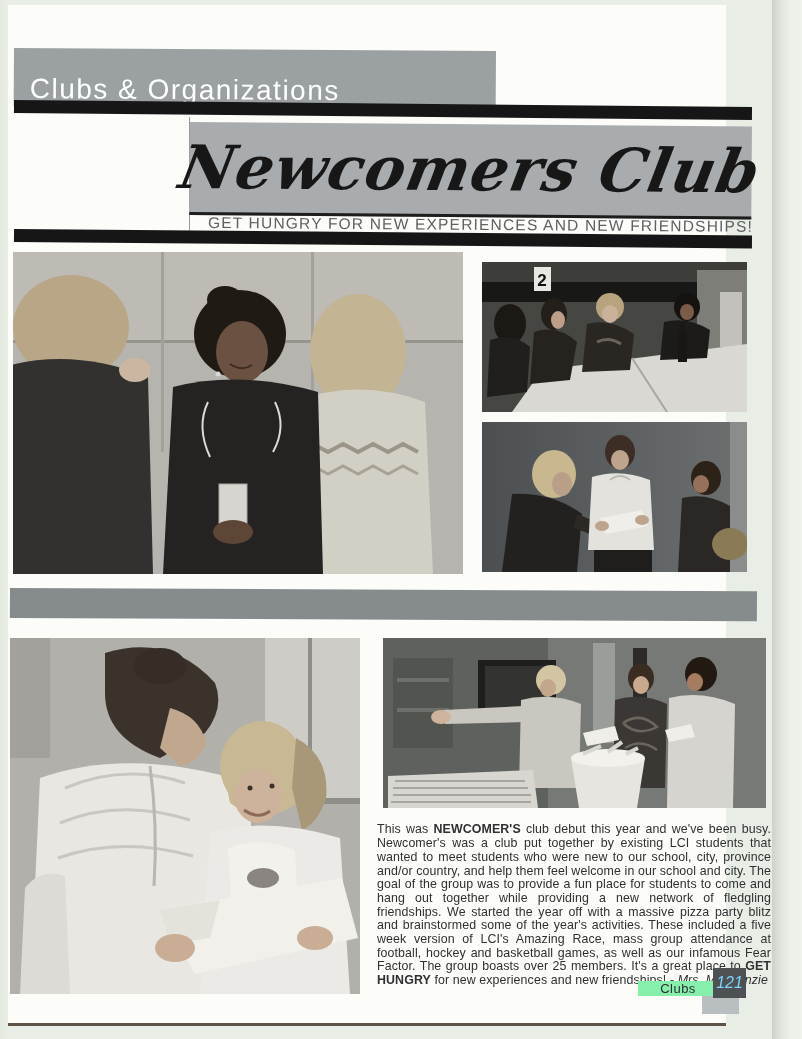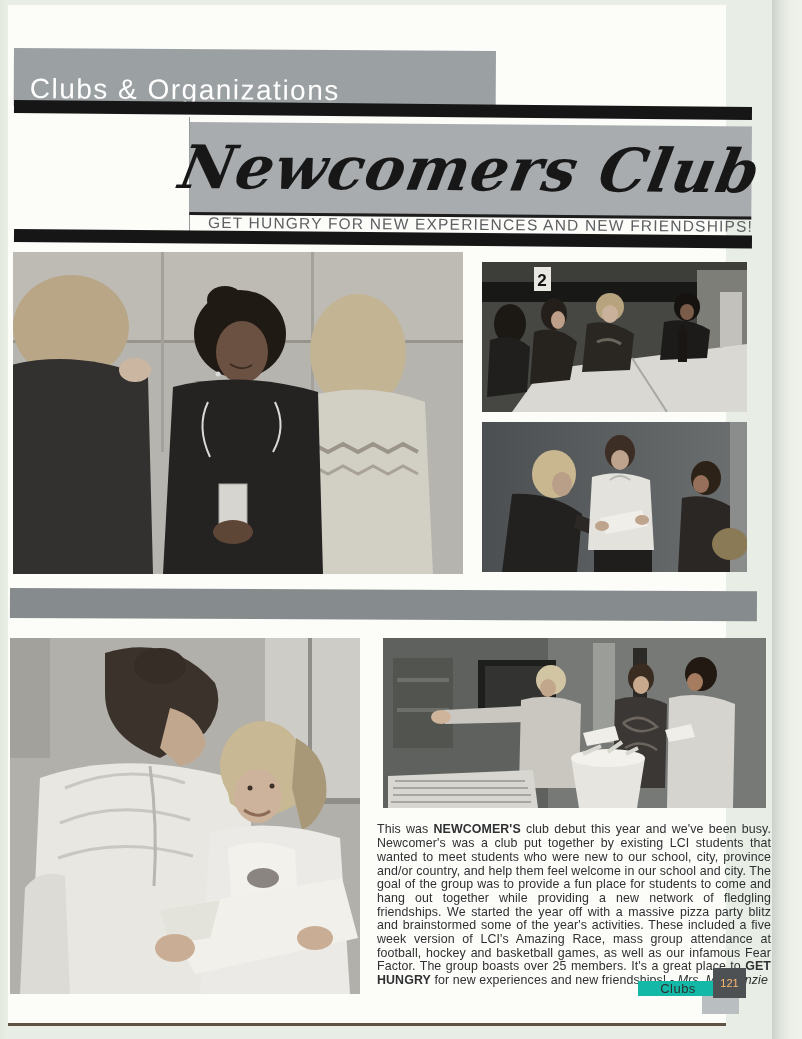--- a/index.html
+++ b/index.html
@@ -74,34 +74,34 @@
   .article{
     position:absolute;left:369px;top:806px;width:394px;
     font-size:12.4px;line-height:13.7px;color:#2e3032;
     text-align:justify;letter-spacing:.1px;
   }
   .article b{font-weight:700;}
   .article i{font-style:italic;}
   
   .footer-tab-bar{
     position:absolute;left:630px;top:976px;width:80px;height:15px;
-    background:#14b8a6;z-index:2;
+    background:#86efac;z-index:2;
     display:flex;align-items:center;justify-content:center;
   }
   .footer-tab-label{font-size:13px;color:#2c2e30;letter-spacing:.5px;line-height:1;}
   .footer-light-square{
     position:absolute;left:694px;top:991px;width:37px;height:18px;
     background:#b9bfc0;z-index:1;
   }
   .footer-number-box{
     position:absolute;left:705px;top:963px;width:33px;height:30px;
     background:#4d5153;z-index:3;
     display:flex;align-items:center;justify-content:center;
   }
-  .footer-page-number{color:#fdba74;font-size:11px;line-height:1;}
+  .footer-page-number{color:#7dd3fc;font-size:16px;font-style:italic;line-height:1;}
 </style>
 </head>
 <body>
 
 <div class="scan-left"></div>
 
 <div class="page">
 
   <div class="header-band">
     <div class="section-label">Clubs &amp; Organizations</div>

